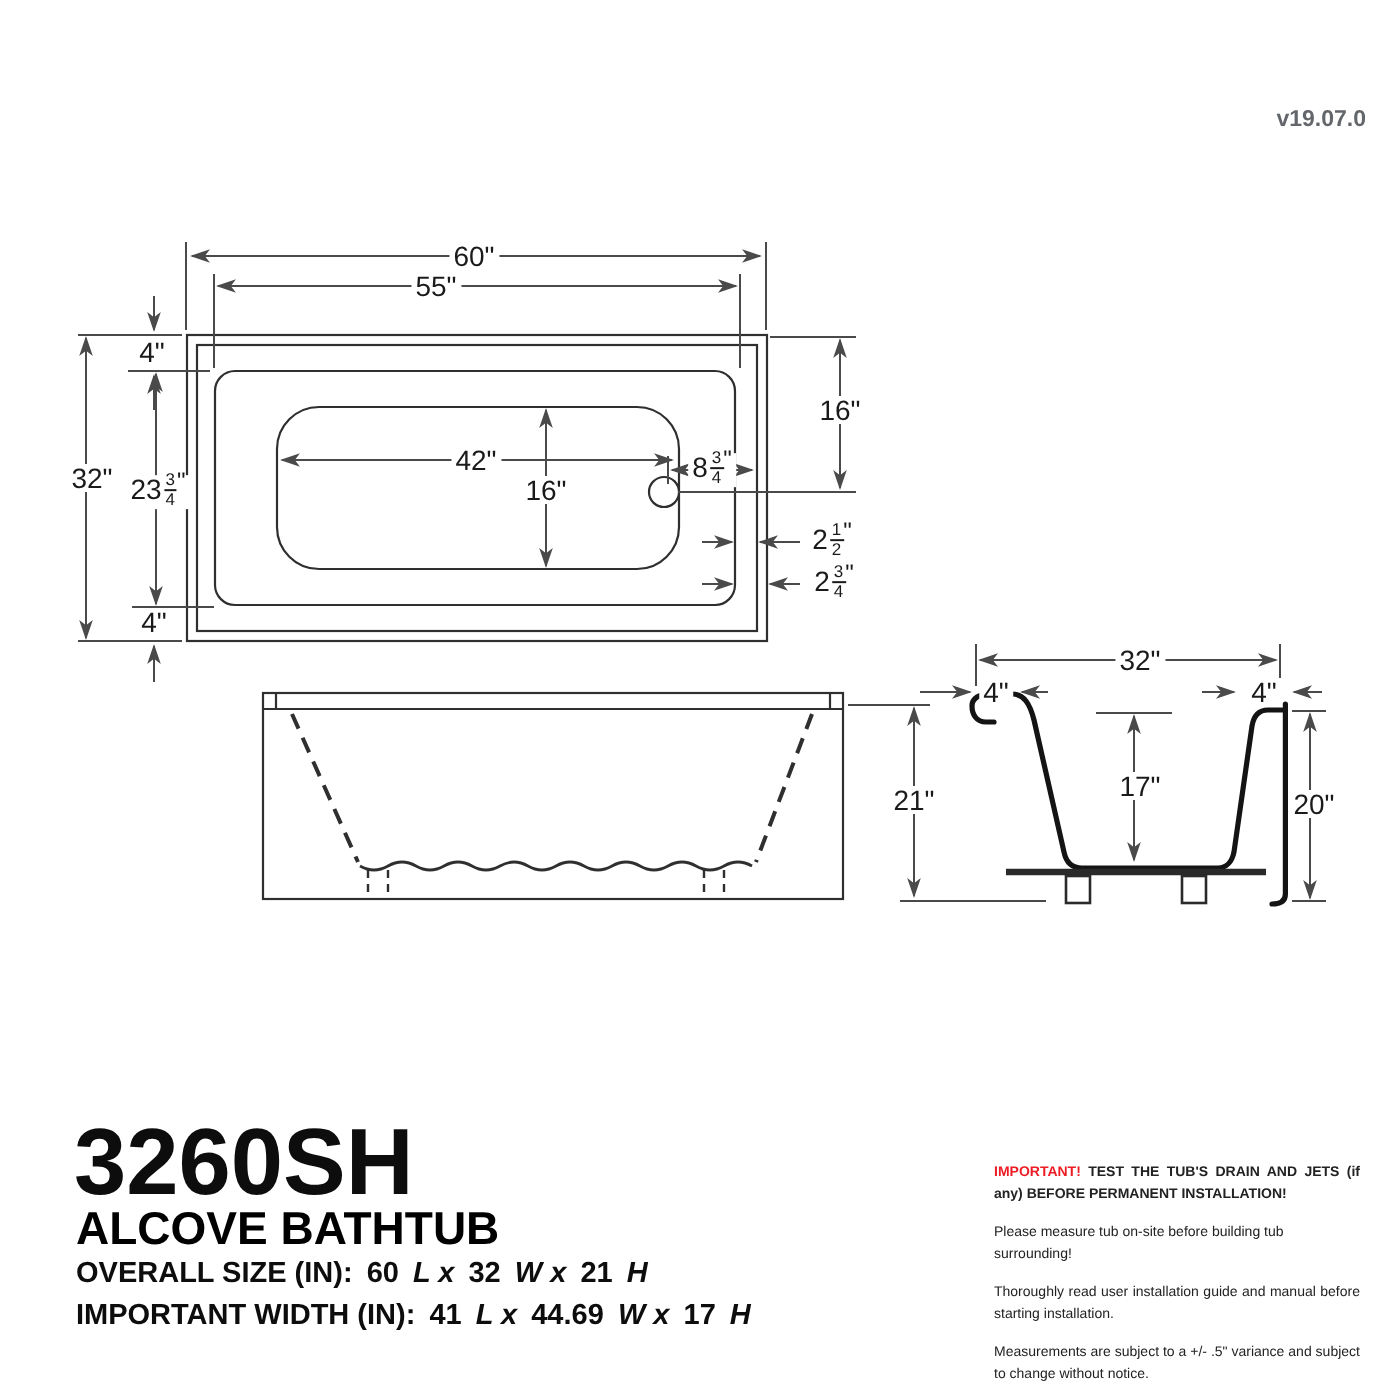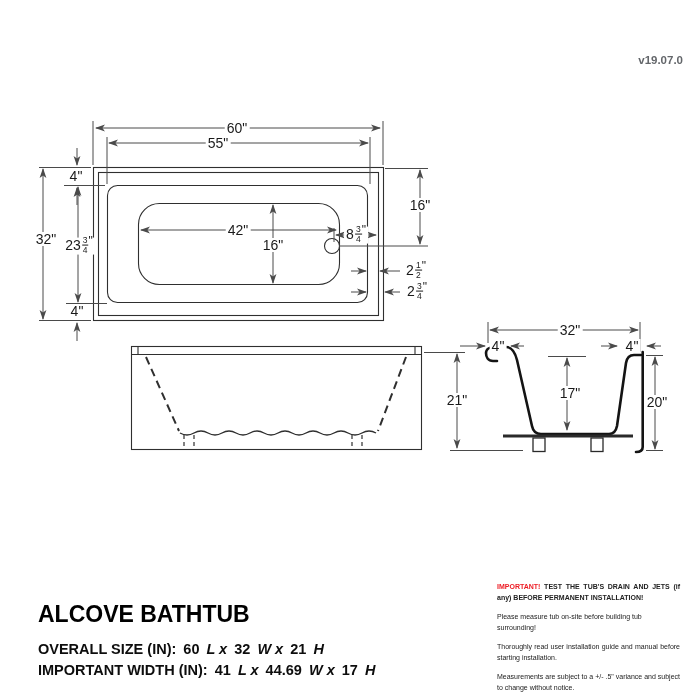--- a/index.html
+++ b/index.html
@@ -11,21 +11,21 @@
   .dim{position:absolute;transform:translate(-50%,-50%);background:#fff;padding:0 2px;
        font-size:14px;line-height:1;color:#1a1a1a;white-space:nowrap;z-index:2;}
   .frac-label{display:flex;align-items:flex-start;}
   .fr{display:inline-flex;flex-direction:column;align-items:center;font-size:8.5px;
       line-height:1.05;margin-left:1px;margin-top:-2px;}
   .fr .n{border-bottom:1px solid #1a1a1a;padding:0 1px;}
   .mk{font-size:12px;margin-top:-3px;}
   
   .model{position:absolute;left:37px;top:553px;font-size:47px;font-weight:800;letter-spacing:0px;color:#0d0d0d;z-index:2;}
   .ptype{position:absolute;left:38px;top:601px;font-size:23px;font-weight:800;color:#000000;z-index:2;}
-  .specline{position:absolute;left:38px;font-size:14.5px;font-weight:700;color:#0d0d0d;z-index:2;margin-top:12px;}
+  .specline{position:absolute;left:38px;font-size:14.5px;font-weight:700;color:#0d0d0d;z-index:2;}
   .specline .it{font-style:italic;}
   .specline span{margin-right:3px;}
   
   .notes{position:absolute;left:497px;top:582px;width:183px;font-size:7px;line-height:1.5;color:#222;z-index:2;}
   .note{margin-bottom:9px;}
   .note.just{text-align:justify;}
   .note1{font-weight:700;text-align:justify;}
   .imp{color:#ed1c24;font-weight:800;}
 </style>
 </head>
@@ -188,20 +188,21 @@
   <div class="dim" style="left:77px;top:311px">4"</div>
 
   <div class="dim" style="left:457px;top:400px">21"</div>
 
   <div class="dim" style="left:570px;top:330px">32"</div>
   <div class="dim" style="left:498px;top:346px">4"</div>
   <div class="dim" style="left:632px;top:346px">4"</div>
   <div class="dim" style="left:570px;top:393px">17"</div>
   <div class="dim" style="left:657px;top:402px">20"</div>
 
+  <div class="model">3260SH</div>
   <div class="ptype">ALCOVE BATHTUB</div>
   <div class="specline" style="top:629px">
     <span>OVERALL SIZE (IN):</span>
     <span>60</span>
     <span class="it">L x</span>
     <span>32</span>
     <span class="it">W x</span>
     <span>21</span>
     <span class="it">H</span>
   </div>

